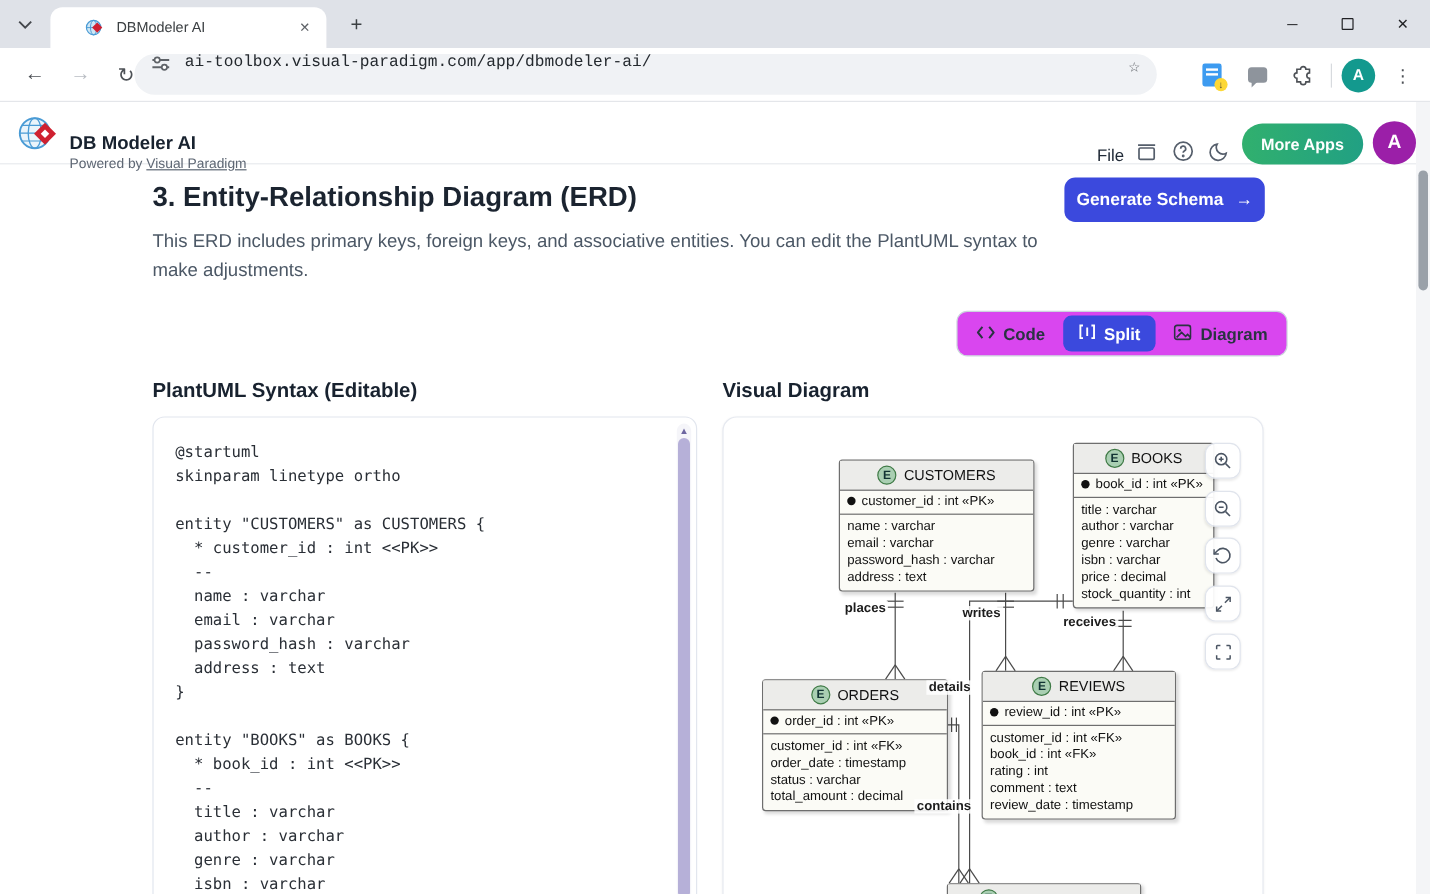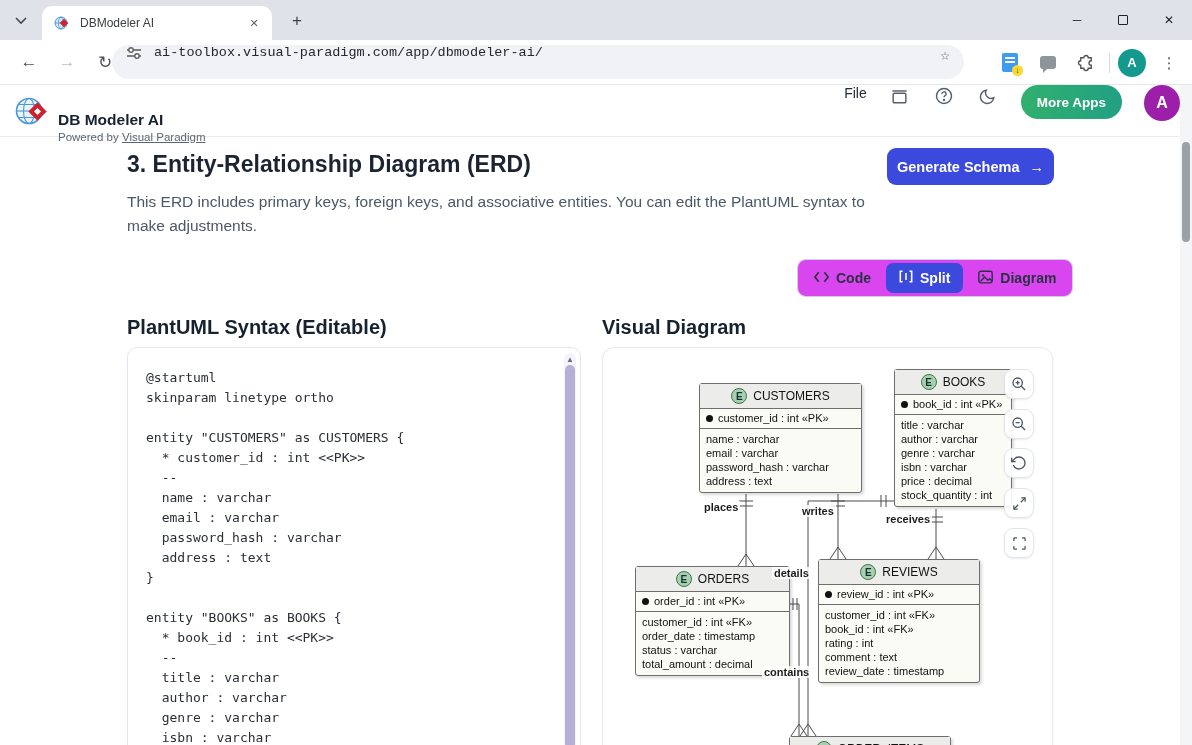--- a/index.html
+++ b/index.html
@@ -4,21 +4,21 @@
 <style>
   * { margin:0; padding:0; box-sizing:border-box; }
   html,body { width:1192px; height:745px; overflow:hidden; background:#fff;
               font-family:"Liberation Sans", sans-serif; }
 
   
   .tabstrip { position:absolute; left:0; top:0; width:1192px; height:40px; background:#dfe2e8; }
   .tab-caret { position:absolute; left:8px; top:8px; width:26px; height:26px; border-radius:13px;
                display:flex; align-items:center; justify-content:center; color:#45484d; font-size:12px; cursor:pointer; }
   .tab { position:absolute; left:42px; top:6px; width:230px; height:34px; background:#fff;
-         border-radius:10px 10px 0 0; display:flex; align-items:center; padding:0 10px 0 12px; }
+         border-radius:10px 10px 0 0; display:flex; align-items:center; padding:0 10px 0 29px; }
   .favicon { width:16px; height:16px; position:relative; flex:0 0 16px; }
   .tab-title { font-size:12px; color:#3c4043; margin-left:10px; flex:1; white-space:nowrap; overflow:hidden; }
   .tab-close { width:16px; height:16px; font-size:11px; color:#5f6368; display:flex; align-items:center; justify-content:center; cursor:pointer; }
   .new-tab { position:absolute; left:284px; top:8px; width:26px; height:26px; display:flex; align-items:center;
              justify-content:center; font-size:17px; color:#3c4043; cursor:pointer; }
   .win-controls { position:absolute; right:0; top:0; height:40px; display:flex; }
   .win-btn { width:46px; height:40px; display:flex; align-items:center; justify-content:center; color:#202124; font-size:12px; cursor:pointer; }
   .win-btn .sq { width:10px; height:10px; border:1.2px solid #202124; border-radius:1px; }
 
   .toolbar { position:absolute; left:0; top:40px; width:1192px; height:45px; background:#fff; border-bottom:1px solid #e4e6ea; }
@@ -42,42 +42,42 @@
                display:flex; align-items:center; justify-content:center; cursor:pointer; }
   .kebab { font-size:15px; color:#4d5156; letter-spacing:0; }
 
   
   .app-header { position:absolute; left:0; top:85px; width:1192px; height:52px; background:#fff; border-bottom:1px solid #e8eaee; }
   .logo { position:absolute; left:14px; top:8px; width:36px; height:36px; }
   .brand { position:absolute; left:58px; top:26px; }
   .brand-name { font-size:15.5px; font-weight:700; color:#18222f; }
   .brand-sub { font-size:11.5px; color:#5d6673; margin-top:2px; }
   .brand-sub a { color:#5d6673; text-decoration:underline; cursor:pointer; }
-  .hdr-right { position:absolute; right:12px; top:0; height:52px; display:flex; align-items:flex-start; gap:22px; }
+  .hdr-right { position:absolute; right:12px; top:0; height:52px; display:flex; align-items:flex-end; gap:8px; }
   .file-menu { font-size:14px; color:#202a37; cursor:pointer; }
   .hdr-ic { width:22px; height:22px; display:flex; align-items:center; justify-content:center; color:#555e6b; cursor:pointer; }
   .more-apps { height:34px; padding:0 16px; border:none; border-radius:17px; color:#fff; font-size:13.5px; font-weight:700;
                background:linear-gradient(90deg,#31b06e,#21a083); cursor:pointer; font-family:"Liberation Sans",sans-serif; }
   .hdr-avatar { width:36px; height:36px; border-radius:50%; background:#9b1fa8; color:#fff; font-weight:700; font-size:16px;
                 display:flex; align-items:center; justify-content:center; cursor:pointer; }
 
   
   .page-title { position:absolute; left:127px; top:151px; font-size:23px; font-weight:700; color:#1b2430; }
   .generate-btn { position:absolute; left:887px; top:148px; width:167px; height:37px; border:none; border-radius:9px;
                   background:#3b49dd; color:#fff; font-size:14.5px; font-weight:700; cursor:pointer;
                   display:flex; align-items:center; justify-content:center; gap:10px; font-family:"Liberation Sans",sans-serif; }
   .description { position:absolute; left:127px; top:190px; width:745px; font-size:15.5px; line-height:24px; color:#4c5866; }
 
   .view-toggle { position:absolute; left:797px; top:259px; height:38px; border:1px solid #ccd3dd; border-radius:9px;
                  background:#d946ef; display:flex; align-items:center; padding:3px; gap:2px; }
   .vt-btn { height:30px; padding:0 13px; border:none; background:transparent; border-radius:7px; font-size:14px; font-weight:600;
             color:#2a3342; display:flex; align-items:center; gap:7px; cursor:pointer; font-family:"Liberation Sans",sans-serif; }
   .vt-btn.active { background:#3b49dd; color:#fff; }
 
-  .col-heading { position:absolute; top:316px; font-size:20px; font-weight:700; color:#18222f; }
+  .col-heading { position:absolute; top:316px; font-size:17px; font-weight:700; color:#18222f; }
 
   .code-panel { position:absolute; left:127px; top:347px; width:454px; height:420px; border:1px solid #e2e6ee;
                 border-radius:10px; background:#fff; overflow:hidden; }
   .code-area { position:absolute; left:0; top:0; right:20px; bottom:0; padding:20px 0 0 18px;
                font-family:"DejaVu Sans Mono", monospace; font-size:13px; line-height:20px; color:#2a2f36; white-space:pre; cursor:text; }
   .code-scrollbar { position:absolute; right:4px; top:5px; width:12px; height:408px; background:#f5f5f9; border-radius:6px; }
   .code-thumb { position:absolute; left:1px; right:1px; top:12px; bottom:12px; background:#b6b0d8; border-radius:5px; }
   .sb-arrow { position:absolute; left:0; width:12px; font-size:8px; color:#6d66a0; text-align:center; }
 
   .diagram-panel { position:absolute; left:602px; top:347px; width:451px; height:420px; border:1px solid #e6e9f0;

